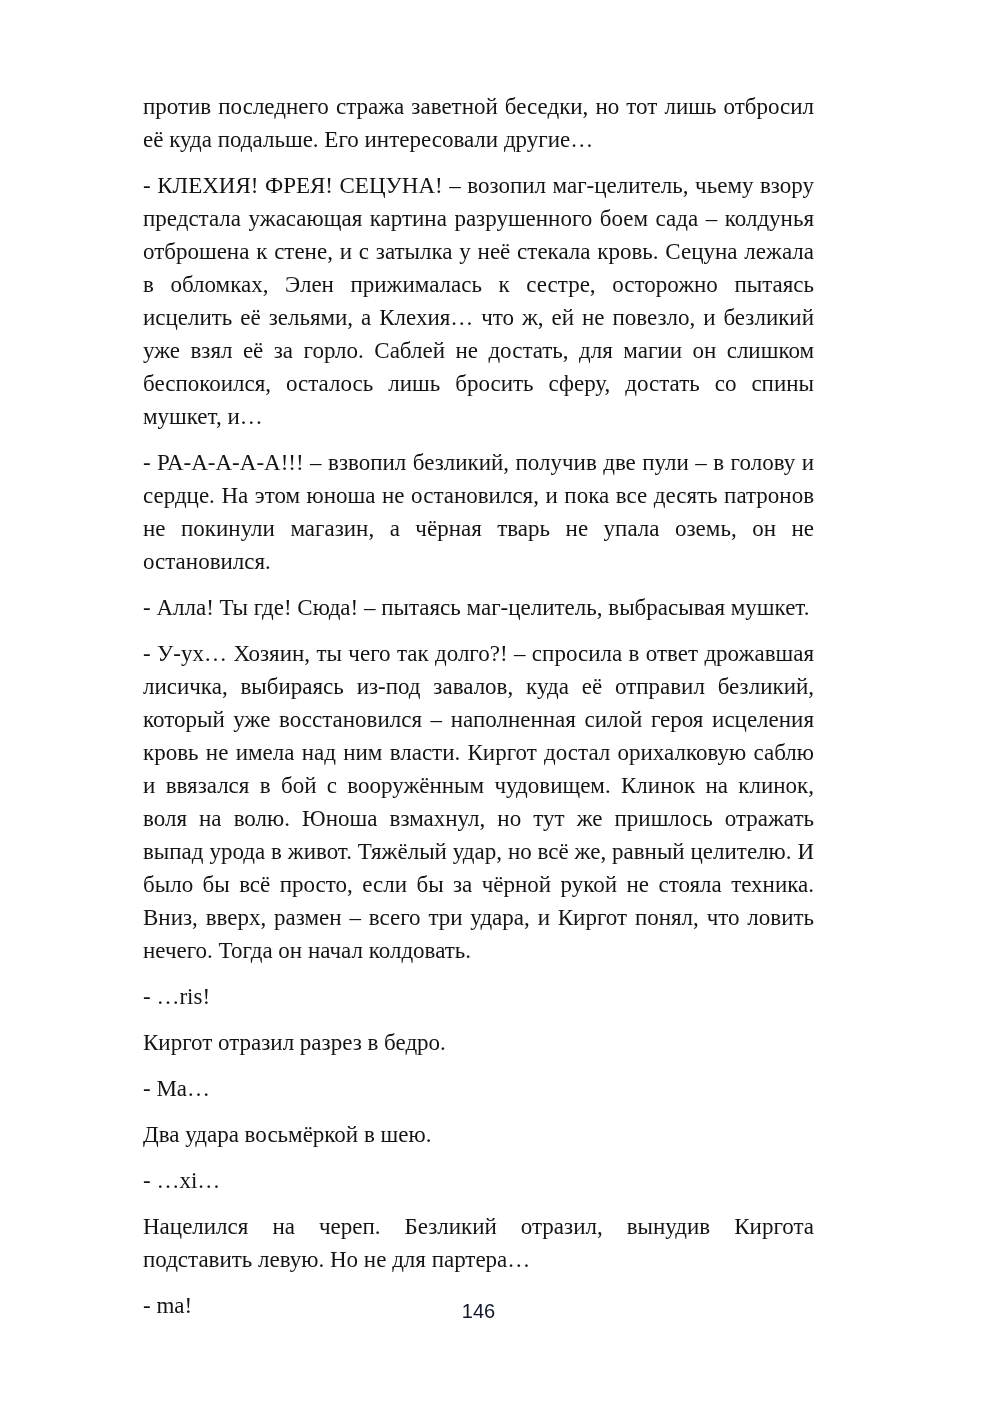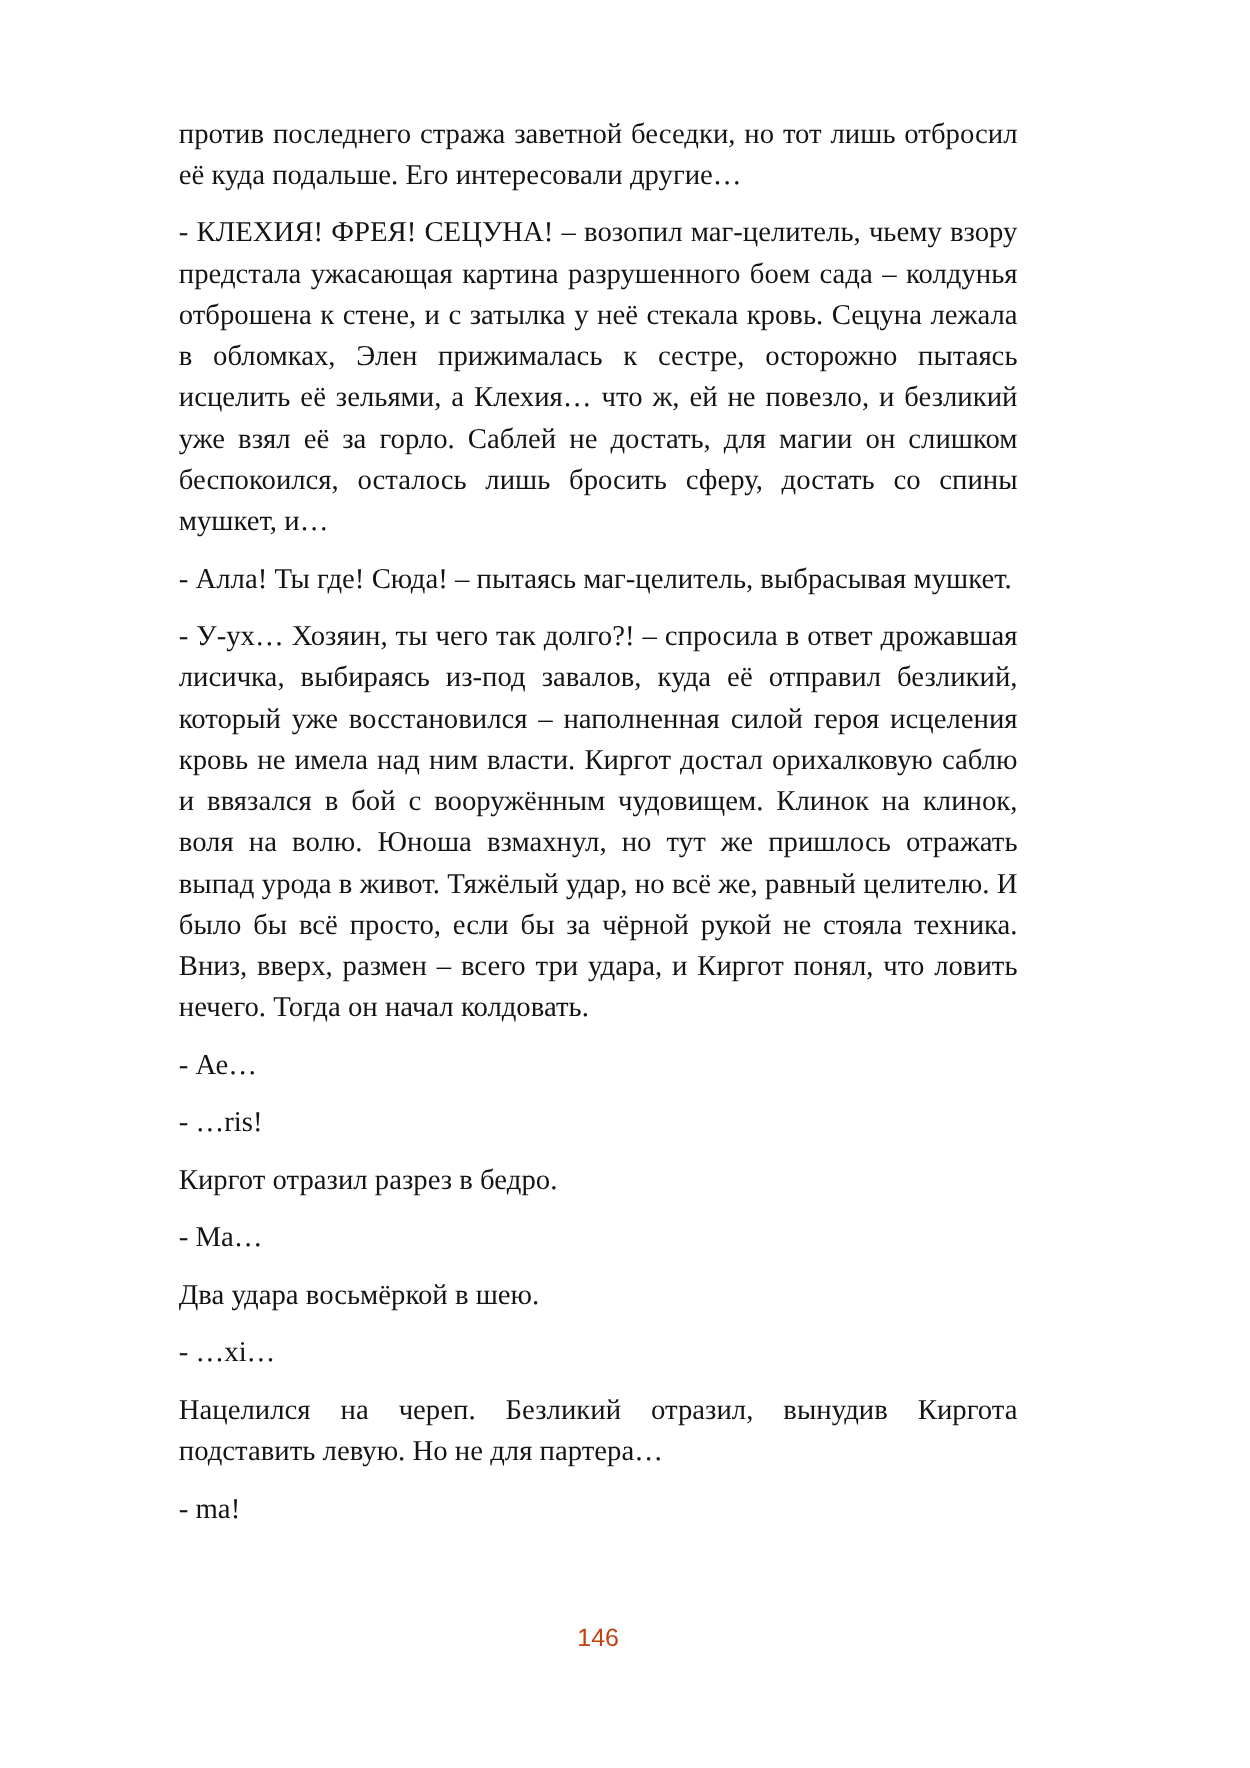--- a/index.html
+++ b/index.html
@@ -26,33 +26,33 @@
     margin: 0 0 13px 0;
   }
   .page-number {
     position: absolute;
     left: 143px;
     right: 70px;
     top: 1300px;
     text-align: center;
     font-family: "Liberation Sans", "DejaVu Sans", sans-serif;
     font-size: 20px;
-    color: #c2410c;
+    color: #0f172a;
   }
 </style>
 </head>
 <body>
 
 <div class="page">
   <div class="text-block">
     <p>против последнего стража заветной беседки, но тот лишь отбросил её куда подальше. Его интересовали другие…</p>
     <p>- КЛЕХИЯ! ФРЕЯ! СЕЦУНА! – возопил маг-целитель, чьему взору предстала ужасающая картина разрушенного боем сада – колдунья отброшена к стене, и с затылка у неё стекала кровь. Сецуна лежала в обломках, Элен прижималась к сестре, осторожно пытаясь исцелить её зельями, а Клехия… что ж, ей не повезло, и безликий уже взял её за горло. Саблей не достать, для магии он слишком беспокоился, осталось лишь бросить сферу, достать со спины мушкет, и…</p>
+    <p>- РА-А-А-А-А!!! – взвопил безликий, получив две пули – в голову и сердце. На этом юноша не остановился, и пока все десять патронов не покинули магазин, а чёрная тварь не упала оземь, он не остановился.</p>
     <p>- Алла! Ты где! Сюда! – пытаясь маг-целитель, выбрасывая мушкет.</p>
     <p>- У-ух… Хозяин, ты чего так долго?! – спросила в ответ дрожавшая лисичка, выбираясь из-под завалов, куда её отправил безликий, который уже восстановился – наполненная силой героя исцеления кровь не имела над ним власти. Киргот достал орихалковую саблю и ввязался в бой с вооружённым чудовищем. Клинок на клинок, воля на волю. Юноша взмахнул, но тут же пришлось отражать выпад урода в живот. Тяжёлый удар, но всё же, равный целителю. И было бы всё просто, если бы за чёрной рукой не стояла техника. Вниз, вверх, размен – всего три удара, и Киргот понял, что ловить нечего. Тогда он начал колдовать.</p>
-    <p>- Ае…</p>
     <p>- …ris!</p>
     <p>Киргот отразил разрез в бедро.</p>
     <p>- Ма…</p>
     <p>Два удара восьмёркой в шею.</p>
     <p>- …xi…</p>
     <p>Нацелился на череп. Безликий отразил, вынудив Киргота подставить левую. Но не для партера…</p>
     <p>- ma!</p>
   </div>
   <div class="page-number">146</div>
 </div>

